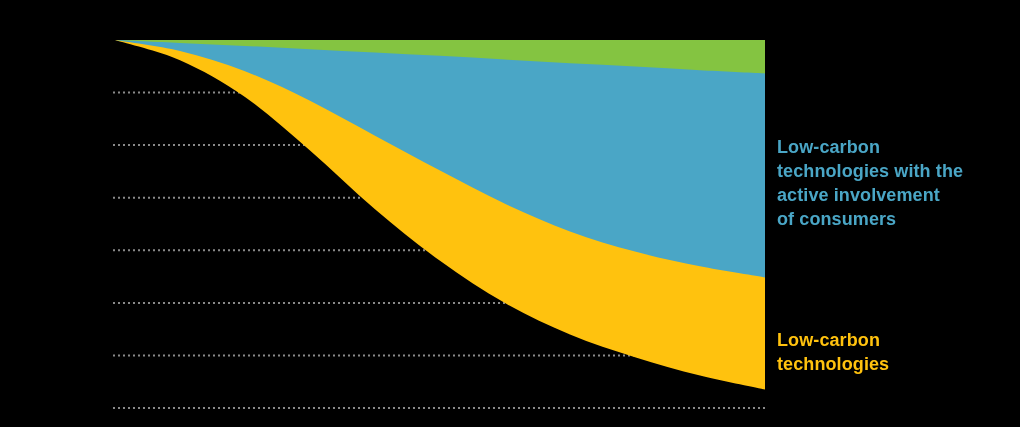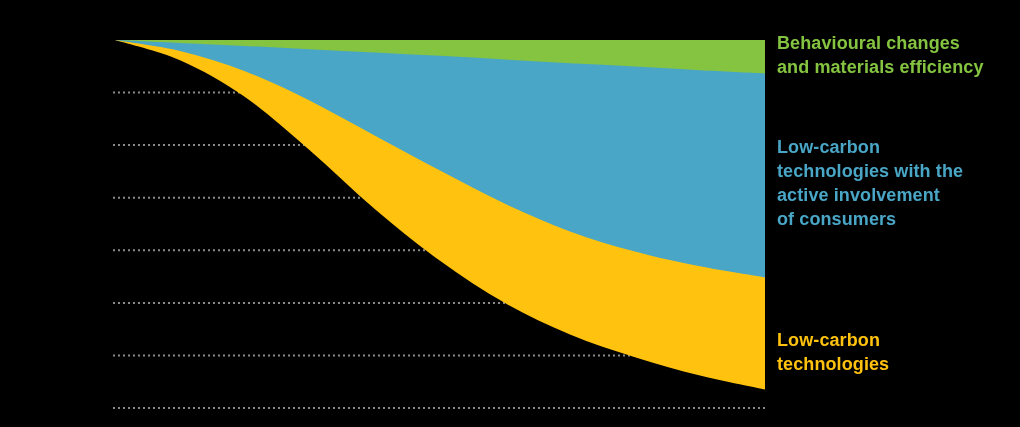--- a/index.html
+++ b/index.html
@@ -46,22 +46,20 @@
         <line x1="113" x2="765" y1="355.4" y2="355.4" stroke="#8A8A8A" stroke-width="2" stroke-dasharray="2 3"></line>
         <line x1="113" x2="765" y1="408.0" y2="408.0" stroke="#8A8A8A" stroke-width="2" stroke-dasharray="2 3"></line>
       </g>
     <g id="areas">
         <path d="M 115.0 40.0 C 125.8 43.4, 158.3 50.7, 180.0 60.2 C 201.7 69.7, 223.3 82.0, 245.0 97.0 C 266.7 112.1, 288.3 131.7, 310.0 150.4 C 331.7 169.1, 353.3 190.9, 375.0 209.3 C 396.7 227.7, 418.3 245.2, 440.0 260.8 C 461.7 276.4, 483.3 290.9, 505.0 303.1 C 526.7 315.4, 548.3 325.4, 570.0 334.4 C 591.7 343.4, 613.3 350.3, 635.0 357.2 C 656.7 364.1, 678.3 370.2, 700.0 375.6 C 721.7 381.0, 754.2 387.3, 765.0 389.6 L 765 40 Z" fill="#FFC20E"></path>
         <path d="M 115.0 40.0 C 125.8 41.8, 158.3 45.8, 180.0 51.0 C 201.7 56.3, 223.3 63.0, 245.0 71.3 C 266.7 79.6, 288.3 90.0, 310.0 100.7 C 331.7 111.5, 353.3 124.0, 375.0 135.7 C 396.7 147.3, 418.3 159.3, 440.0 170.6 C 461.7 182.0, 483.3 193.6, 505.0 203.8 C 526.7 213.9, 548.3 223.4, 570.0 231.4 C 591.7 239.3, 613.3 245.8, 635.0 251.6 C 656.7 257.4, 678.3 262.0, 700.0 266.3 C 721.7 270.6, 754.2 275.5, 765.0 277.4 L 765 40 Z" fill="#4AA6C6"></path>
         <path d="M 115.0 40.0 C 125.8 40.5, 158.3 42.0, 180.0 42.9 C 201.7 43.9, 223.3 44.8, 245.0 45.9 C 266.7 46.9, 288.3 48.1, 310.0 49.2 C 331.7 50.3, 353.3 51.4, 375.0 52.5 C 396.7 53.6, 418.3 54.7, 440.0 55.8 C 461.7 57.0, 483.3 58.3, 505.0 59.5 C 526.7 60.7, 548.3 62.0, 570.0 63.2 C 591.7 64.3, 613.3 65.3, 635.0 66.5 C 656.7 67.7, 678.3 69.0, 700.0 70.2 C 721.7 71.3, 754.2 72.9, 765.0 73.5 L 765 40 Z" fill="#84C441"></path>
       </g>
   </svg>
 
-  <div class="series-label" id="label-green" style="color: rgb(132, 196, 65);">Behavioural changes
-and materials efficiency</div>
 
   <div class="series-label" id="label-blue" style="color: rgb(74, 166, 198);">Low-carbon
 technologies with the
 active involvement
 of consumers</div>
 
   <div class="series-label" id="label-yellow" style="color: rgb(255, 194, 14);">Low-carbon
 technologies</div>
 </div>
 

